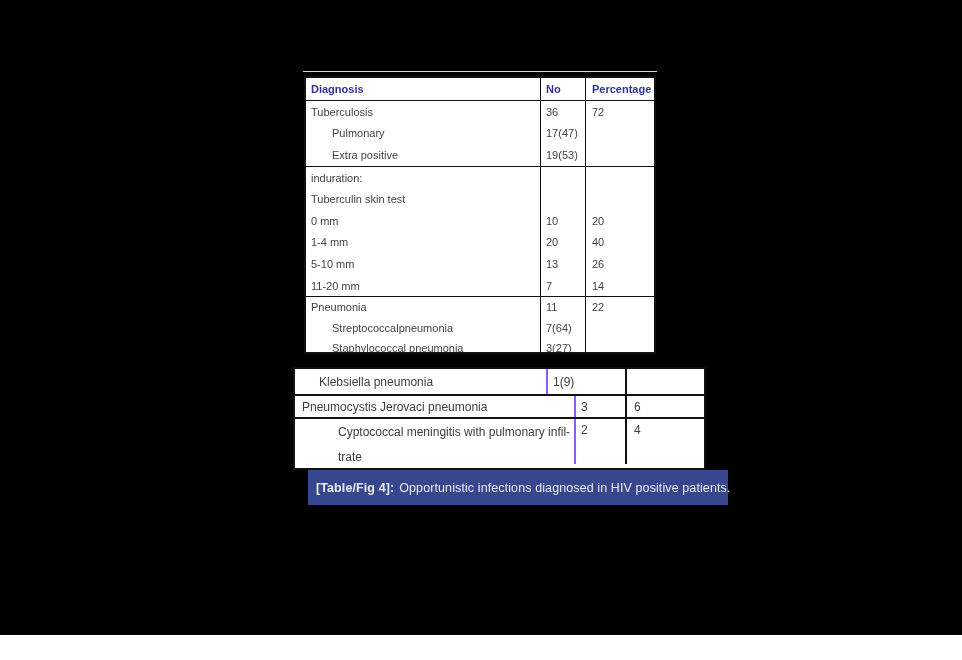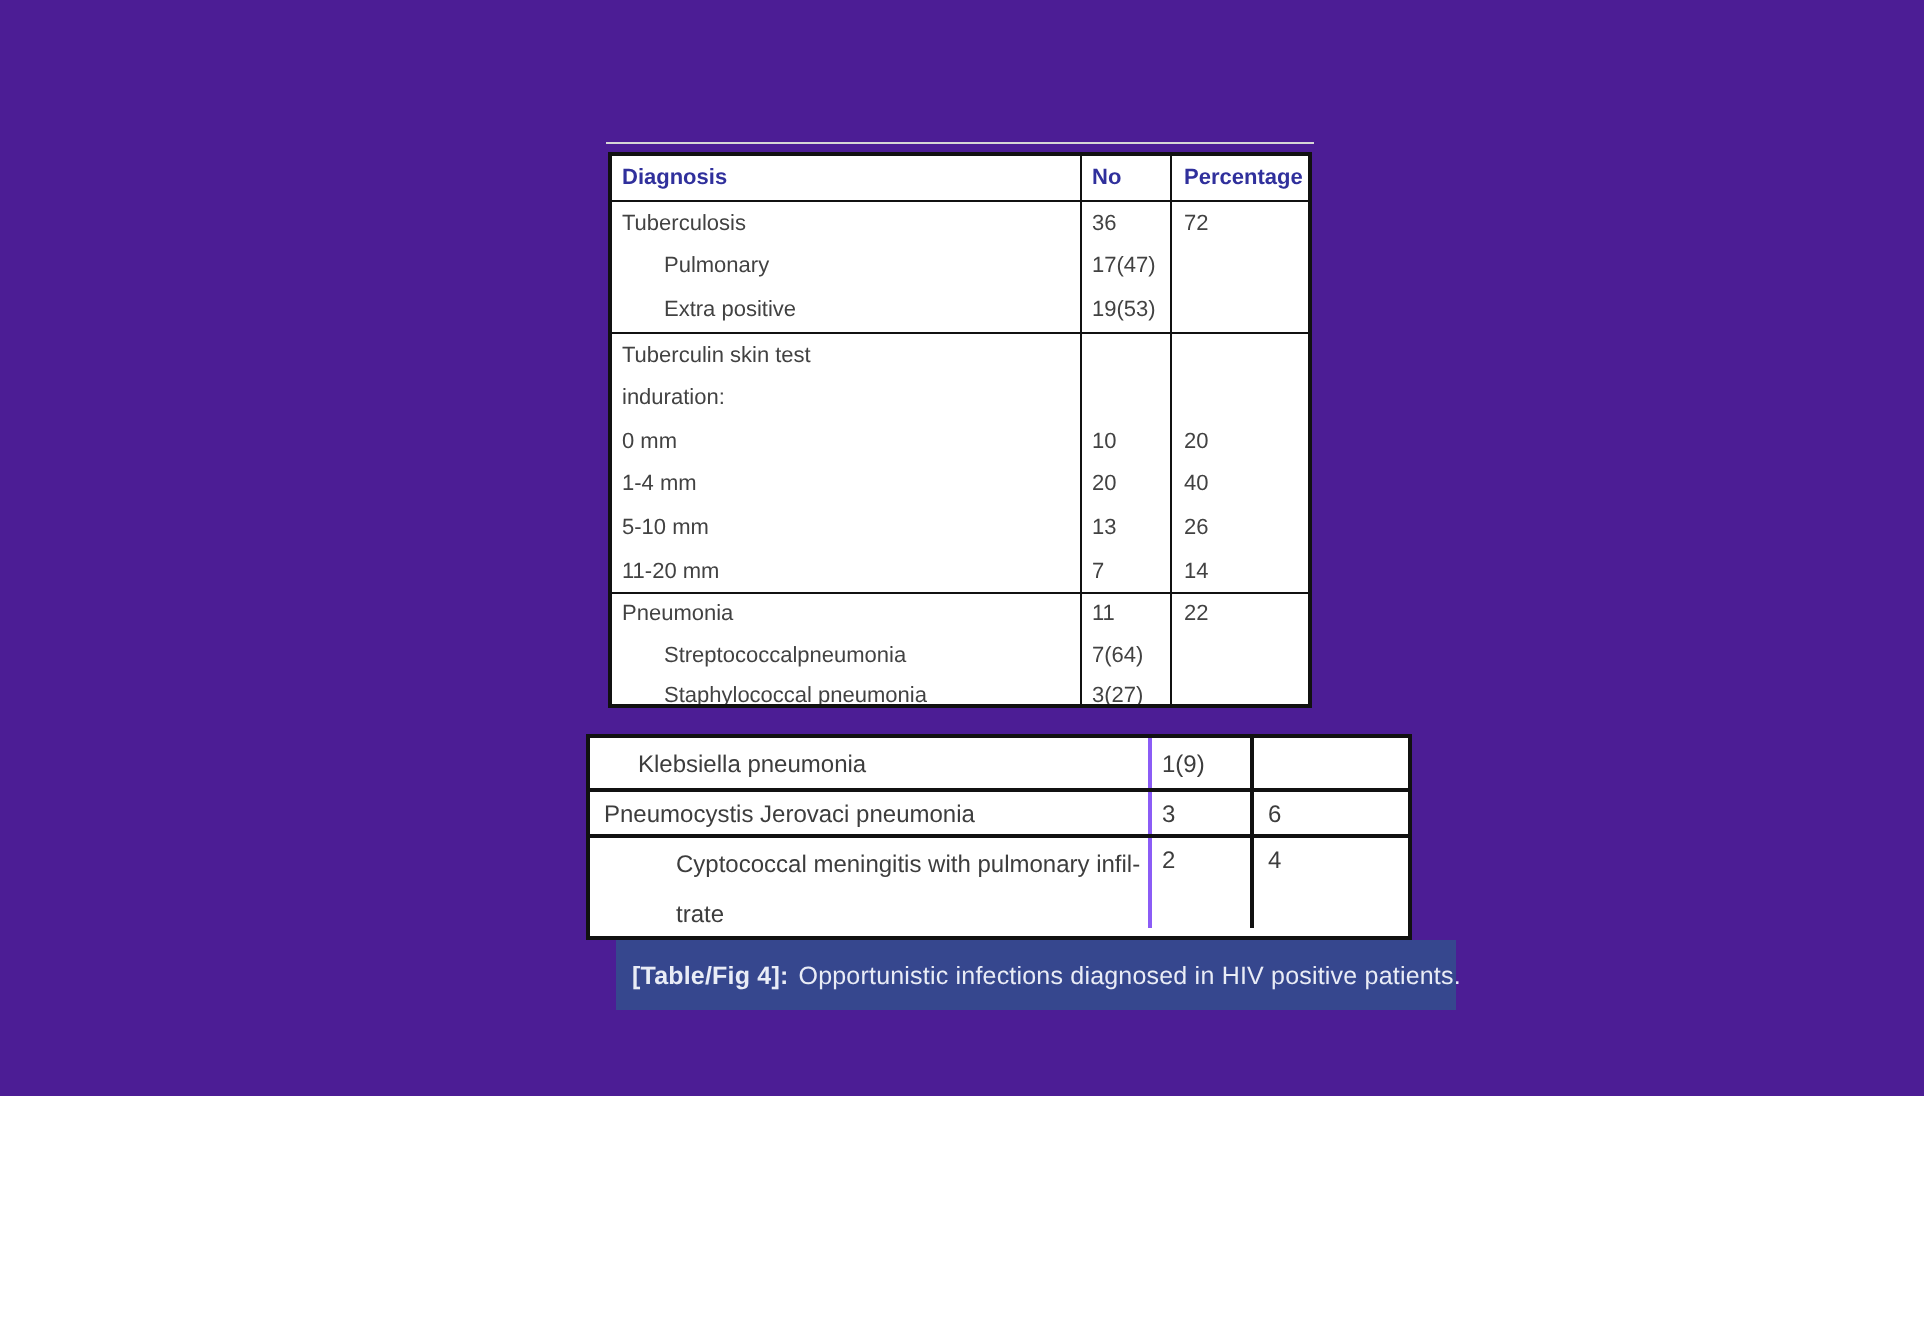--- a/index.html
+++ b/index.html
@@ -2,21 +2,21 @@
 <html><head>
 <meta charset="utf-8">
 <style>
   * { margin:0; padding:0; box-sizing:border-box; }
   html,body { background:#ffffff; }
   body {
     width:962px; height:660px;
     font-family:"Liberation Sans","DejaVu Sans",sans-serif;
     position:relative; overflow:hidden;
   }
-  .screen { position:relative; width:962px; height:548px; background:#4c1d95; }
+  .screen { position:relative; width:962px; height:635px; background:#000000; }
 
   
   .artifact { position:absolute; left:303px; top:71px; width:354px; height:1px; background:#d6d6d6; }
 
   
   .t1 {
     position:absolute; left:304px; top:76px; width:352px; height:278px;
     border:2px solid #111111; background:#ffffff; overflow:hidden;
     font-size:11px; color:#424242;
   }
@@ -31,21 +31,21 @@
   .ind { padding-left:26px; }
 
   
   .t2 {
     position:absolute; left:293px; top:367px; width:413px; height:103px;
     border:2px solid #111111; background:#ffffff; overflow:hidden;
     font-size:12px; color:#3d3d3d;
   }
   .t2 .row { border-top:2px solid #111111; }
   .t2 .row:first-child { border-top:none; }
-  .t2 .r1 { height:25px; }
+  .t2 .r1 { height:25px;gap:28px; }
   .t2 .r2 { height:23px; }
   .t2 .r3 { height:47px;padding-left:36px; }
   .t2 .cl { padding-left:7px; }
   .t2 .cn { width:51px; border-left:2px solid #8b5cf6; padding-left:5px; }
   .t2 .cp { width:79px; border-left:2px solid #111111; padding-left:7px; }
   .t2 .ind { padding-left:24px; }
   .t2 .r3 .cl { display:block; padding-top:1px; padding-right:8px; line-height:25px; }
   .t2 .r3 .cn, .t2 .r3 .cp { align-items:flex-start; padding-top:4px; }
   .just { text-align:justify; text-align-last:justify; }
 
@@ -86,26 +86,26 @@
       </div>
       <div class="row">
         <div class="cl ind">Extra positive</div>
         <div class="cn">19(53)</div>
         <div class="cp"></div>
       </div>
     </div>
 
     <div class="grp">
       <div class="row">
-        <div class="cl">Tuberculin skin test</div>
+        <div class="cl">induration:</div>
         <div class="cn"></div>
         <div class="cp"></div>
       </div>
       <div class="row">
-        <div class="cl">induration:</div>
+        <div class="cl">Tuberculin skin test</div>
         <div class="cn"></div>
         <div class="cp"></div>
       </div>
       <div class="row">
         <div class="cl">0 mm</div>
         <div class="cn">10</div>
         <div class="cp">20</div>
       </div>
       <div class="row">
         <div class="cl">1-4 mm</div>

